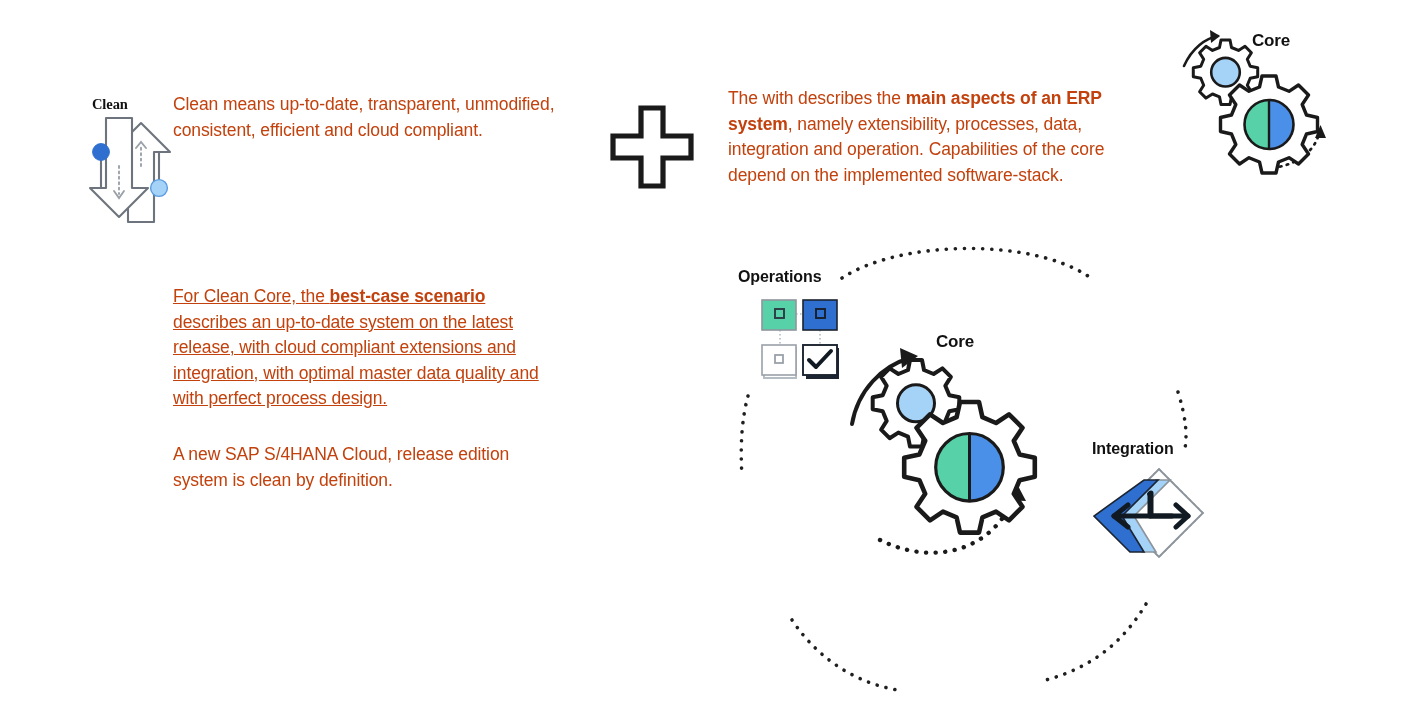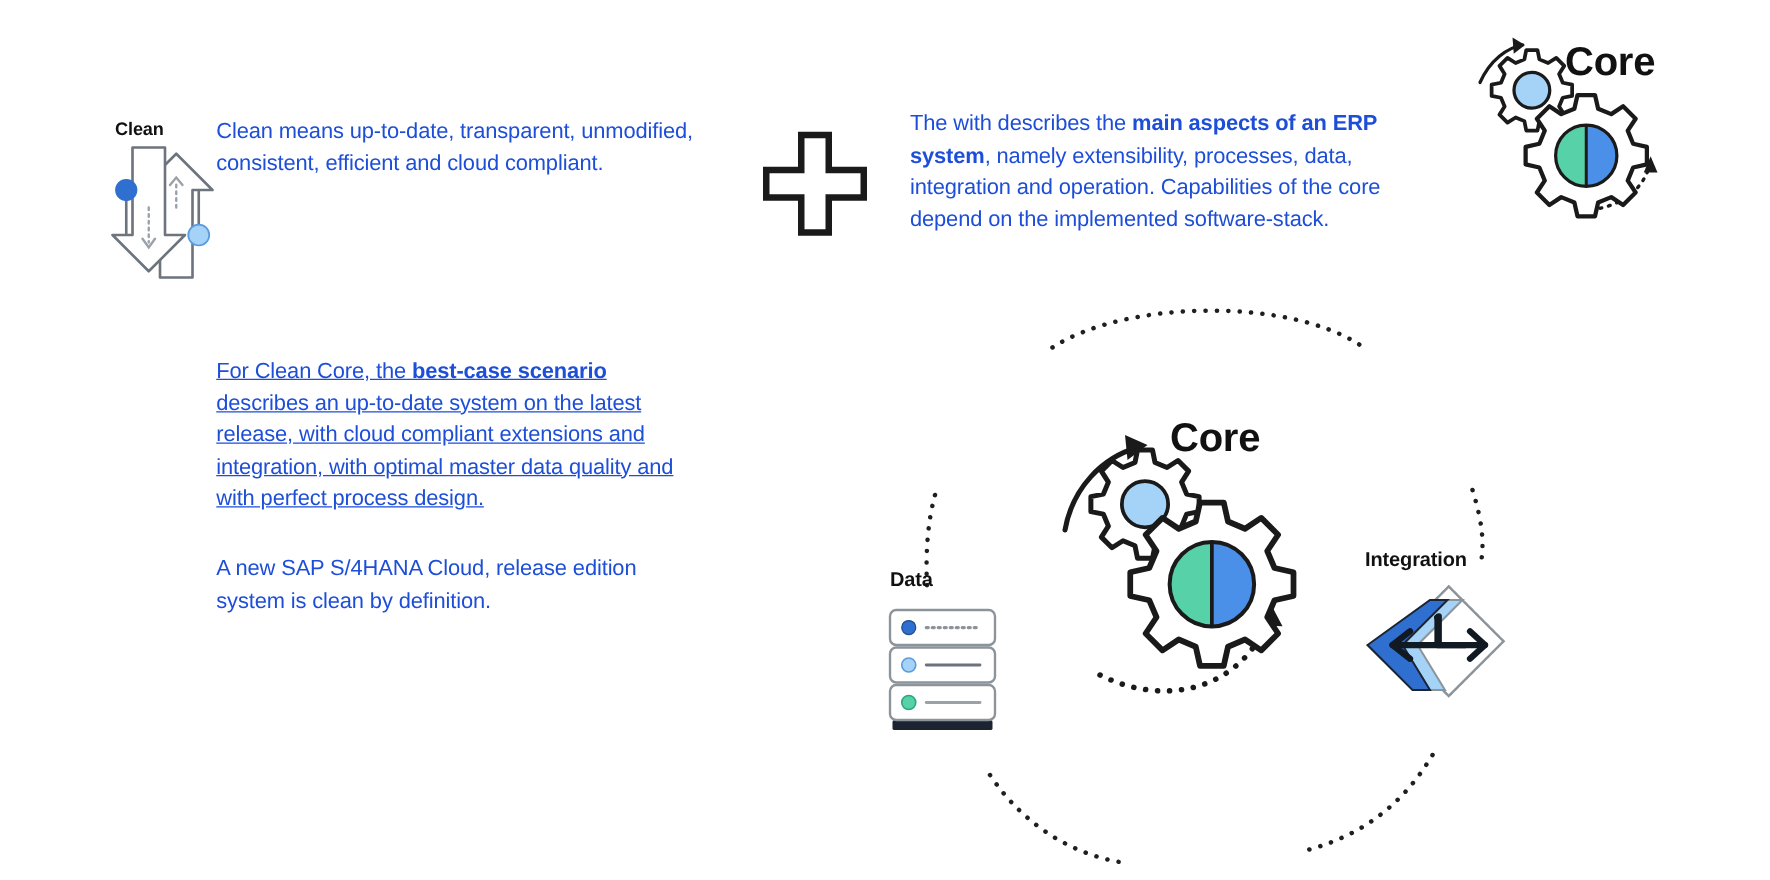--- a/index.html
+++ b/index.html
@@ -6,32 +6,32 @@
   html,body{margin:0;padding:0;background:#ffffff;}
   body{
     width:1416px;height:704px;position:relative;overflow:hidden;
     font-family:"Liberation Sans","DejaVu Sans",sans-serif;
     color:#1a1a1a;background:#ffffff;
   }
   .abs{position:absolute;}
 
   
   .para{
-    font-size:17.5px;line-height:25.5px;color:#1d4ed8;
+    font-size:17.5px;line-height:25.5px;color:#c2410c;
     letter-spacing:-0.1px;
   }
   .para b{font-weight:bold;}
   .lbl-bold{
     font-weight:bold;font-size:16px;color:#111;letter-spacing:-0.1px;
   }
   .lbl-core{
-    font-weight:bold;font-size:32px;color:#111;letter-spacing:-0.2px;
+    font-weight:bold;font-size:17px;color:#111;letter-spacing:-0.2px;
   }
   .lbl-clean{
-    font-weight:bold;font-size:14.5px;color:#111;letter-spacing:-0.1px;
+    font-weight:bold;font-size:14.5px;color:#111;letter-spacing:-0.1px;font-family:Liberation Serif, serif;
   }
 
   
   .svgwrap{display:block;}
   svg{display:block;overflow:visible;}
 </style>
 </head>
 <body>
 
 <div class="abs" style="left:86px;top:96px;width:96px;height:130px;">
@@ -115,20 +115,45 @@
       <path d="M478 160 C486 186, 488 204, 484 222"></path>
 
       <path d="M446 372 C422 412, 390 436, 346 448"></path>
 
       <path d="M92 388 C120 430, 160 452, 198 458"></path>
 
       <path d="M48 164 C42 186, 40 212, 42 244"></path>
     </g>
   </svg>
 
+  <div class="abs" style="left:34px;top:36px;width:140px;height:130px;">
+    <div class="abs lbl-bold" style="left:4px;top:0px;white-space:nowrap;">Operations</div>
+    <svg class="abs" style="left:24px;top:30px;" width="92" height="88" viewBox="0 0 92 88">
+
+      <g stroke="#b4bcc4" stroke-width="1.6" stroke-dasharray="1.6 2.4" fill="none">
+        <line x1="22" y1="16" x2="62" y2="16"></line>
+        <line x1="22" y1="16" x2="22" y2="62"></line>
+        <line x1="62" y1="16" x2="62" y2="62"></line>
+      </g>
+
+      <rect x="4" y="2" width="34" height="30" fill="#57d1a8" stroke="#8e959d" stroke-width="1.6"></rect>
+      <rect x="17" y="11" width="9" height="9" fill="none" stroke="#2c3a44" stroke-width="1.9"></rect>
+
+      <rect x="45" y="2" width="34" height="30" fill="#2f6fd0" stroke="#1b2430" stroke-width="1.6"></rect>
+      <rect x="58" y="11" width="9" height="9" fill="none" stroke="#17202b" stroke-width="1.9"></rect>
+
+      <rect x="6" y="50" width="32" height="30" fill="#ffffff" stroke="#b4bcc4" stroke-width="2"></rect>
+      <rect x="4" y="47" width="34" height="30" fill="#ffffff" stroke="#9aa1a9" stroke-width="1.6"></rect>
+      <rect x="17" y="57" width="8" height="8" fill="none" stroke="#9aa1a9" stroke-width="1.8"></rect>
+
+      <rect x="48" y="50" width="33" height="31" fill="#1b2430"></rect>
+      <rect x="45" y="47" width="34" height="30" fill="#ffffff" stroke="#1b2430" stroke-width="1.9"></rect>
+      <path d="M51 62 L58 69 L73 53" fill="none" stroke="#111a22" stroke-width="4" stroke-linecap="round" stroke-linejoin="round"></path>
+    </svg>
+  </div>
 
 
   <div class="abs" style="left:392px;top:208px;width:160px;height:150px;">
     <div class="abs lbl-bold" style="left:0px;top:0px;white-space:nowrap;">Integration</div>
     <svg class="abs" style="left:-4px;top:28px;" width="128" height="108" viewBox="0 0 128 108">
 
       <g transform="translate(30,4)">
         <rect x="10" y="10" width="62" height="62" transform="rotate(45 41 41)" fill="#ffffff" stroke="#a9b1b9" stroke-width="1.8" stroke-dasharray="3 3"></rect>
       </g>
 
@@ -151,39 +176,20 @@
       </g>
       <g stroke="#111a22" stroke-width="5" fill="none" stroke-linecap="round" stroke-linejoin="round">
         <path d="M62 26 L62 26"></path>
         <path d="M63 25 L63 48 L100 48"></path>
         <path d="M88 37 L100 48 L88 59"></path>
       </g>
     </svg>
   </div>
 
 
-  <div class="abs" style="left:12px;top:224px;width:140px;height:150px;">
-    <div class="abs lbl-bold" style="left:0px;top:0px;white-space:nowrap;">Data</div>
-    <svg class="abs" style="left:-2px;top:28px;" width="104" height="105" viewBox="0 0 104 105">
-
-      <rect x="4" y="92" width="80" height="8" rx="1.5" fill="#1b2430"></rect>
-
-      <rect x="2" y="4" width="84" height="28" rx="5" fill="#ffffff" stroke="#8b939b" stroke-width="1.9"></rect>
-      <circle cx="17" cy="18" r="5.6" fill="#2f6fd0" stroke="#1f4d8f" stroke-width="1"></circle>
-      <line x1="31" y1="18" x2="74" y2="18" stroke="#8b939b" stroke-width="2.6" stroke-dasharray="1.6 3.2" stroke-linecap="round"></line>
-
-      <rect x="2" y="34" width="84" height="28" rx="5" fill="#ffffff" stroke="#8b939b" stroke-width="1.9"></rect>
-      <circle cx="17" cy="48" r="5.6" fill="#a5d2f7" stroke="#5a9be0" stroke-width="1.3"></circle>
-      <line x1="31" y1="48" x2="74" y2="48" stroke="#6b737b" stroke-width="2.3" stroke-linecap="round"></line>
-
-      <rect x="2" y="64" width="84" height="28" rx="5" fill="#ffffff" stroke="#8b939b" stroke-width="1.9"></rect>
-      <circle cx="17" cy="78" r="5.6" fill="#57d1a8" stroke="#2ea67d" stroke-width="1.3"></circle>
-      <line x1="31" y1="78" x2="74" y2="78" stroke="#9aa1a9" stroke-width="2.3" stroke-linecap="round"></line>
-    </svg>
-  </div>
 
   <div class="abs" style="left:148px;top:96px;width:240px;height:250px;">
     <div class="abs lbl-core" style="left:88px;top:4px;">Core</div>
 
     <svg class="abs" style="left:0;top:0;" width="240" height="250" viewBox="0 0 240 250">
 
       <g fill="none" stroke="#1a1a1a" stroke-width="4" stroke-linecap="round">
         <path d="M4 96 C10 62, 34 38, 62 30"></path>
       </g>
       <path d="M52 20 L70 28 L54 40 Z" fill="#1a1a1a"></path>

